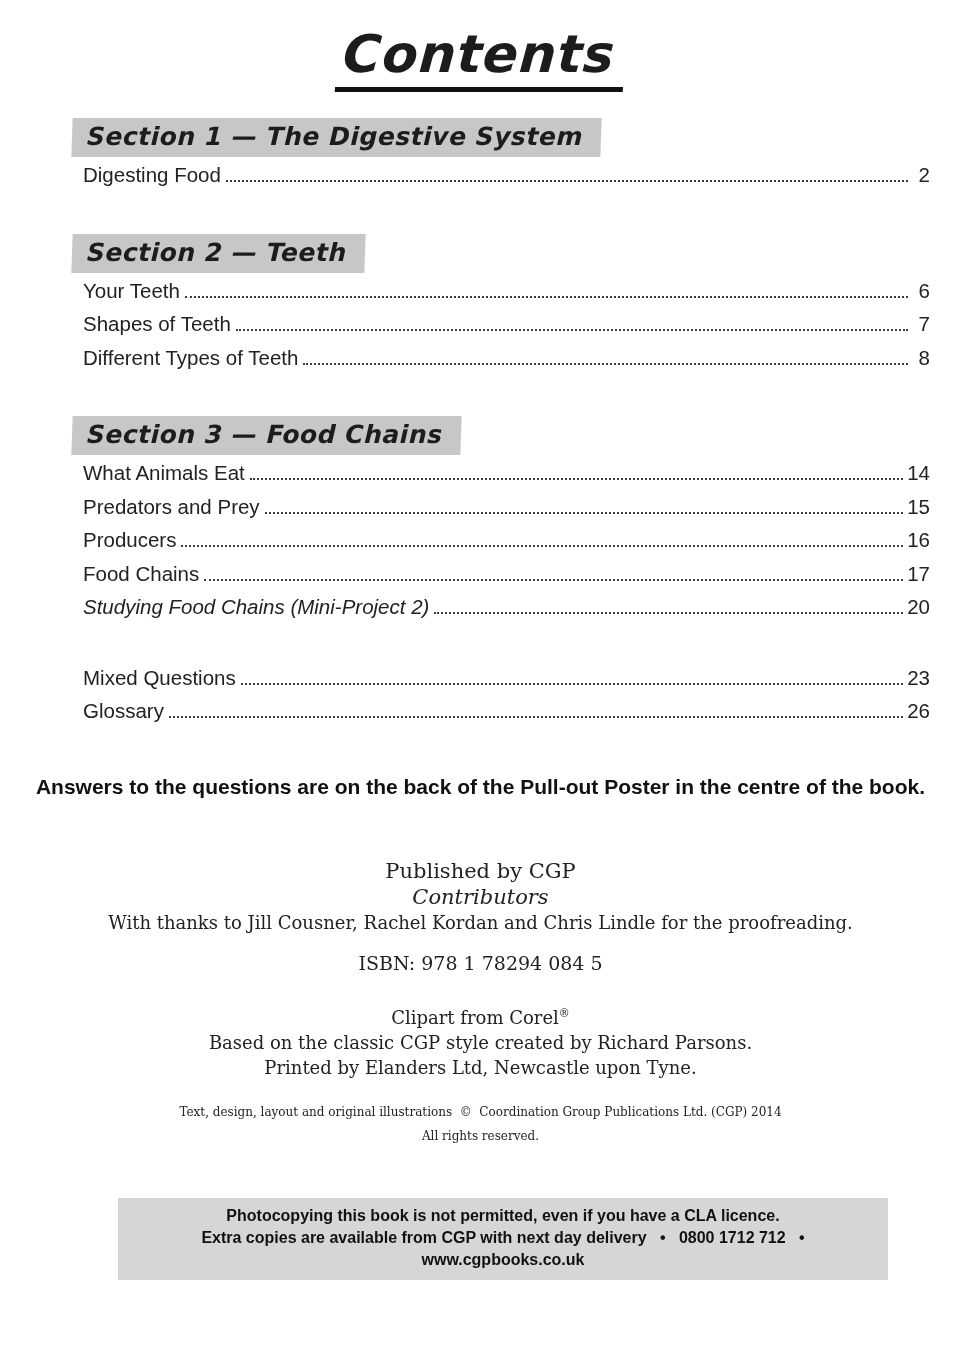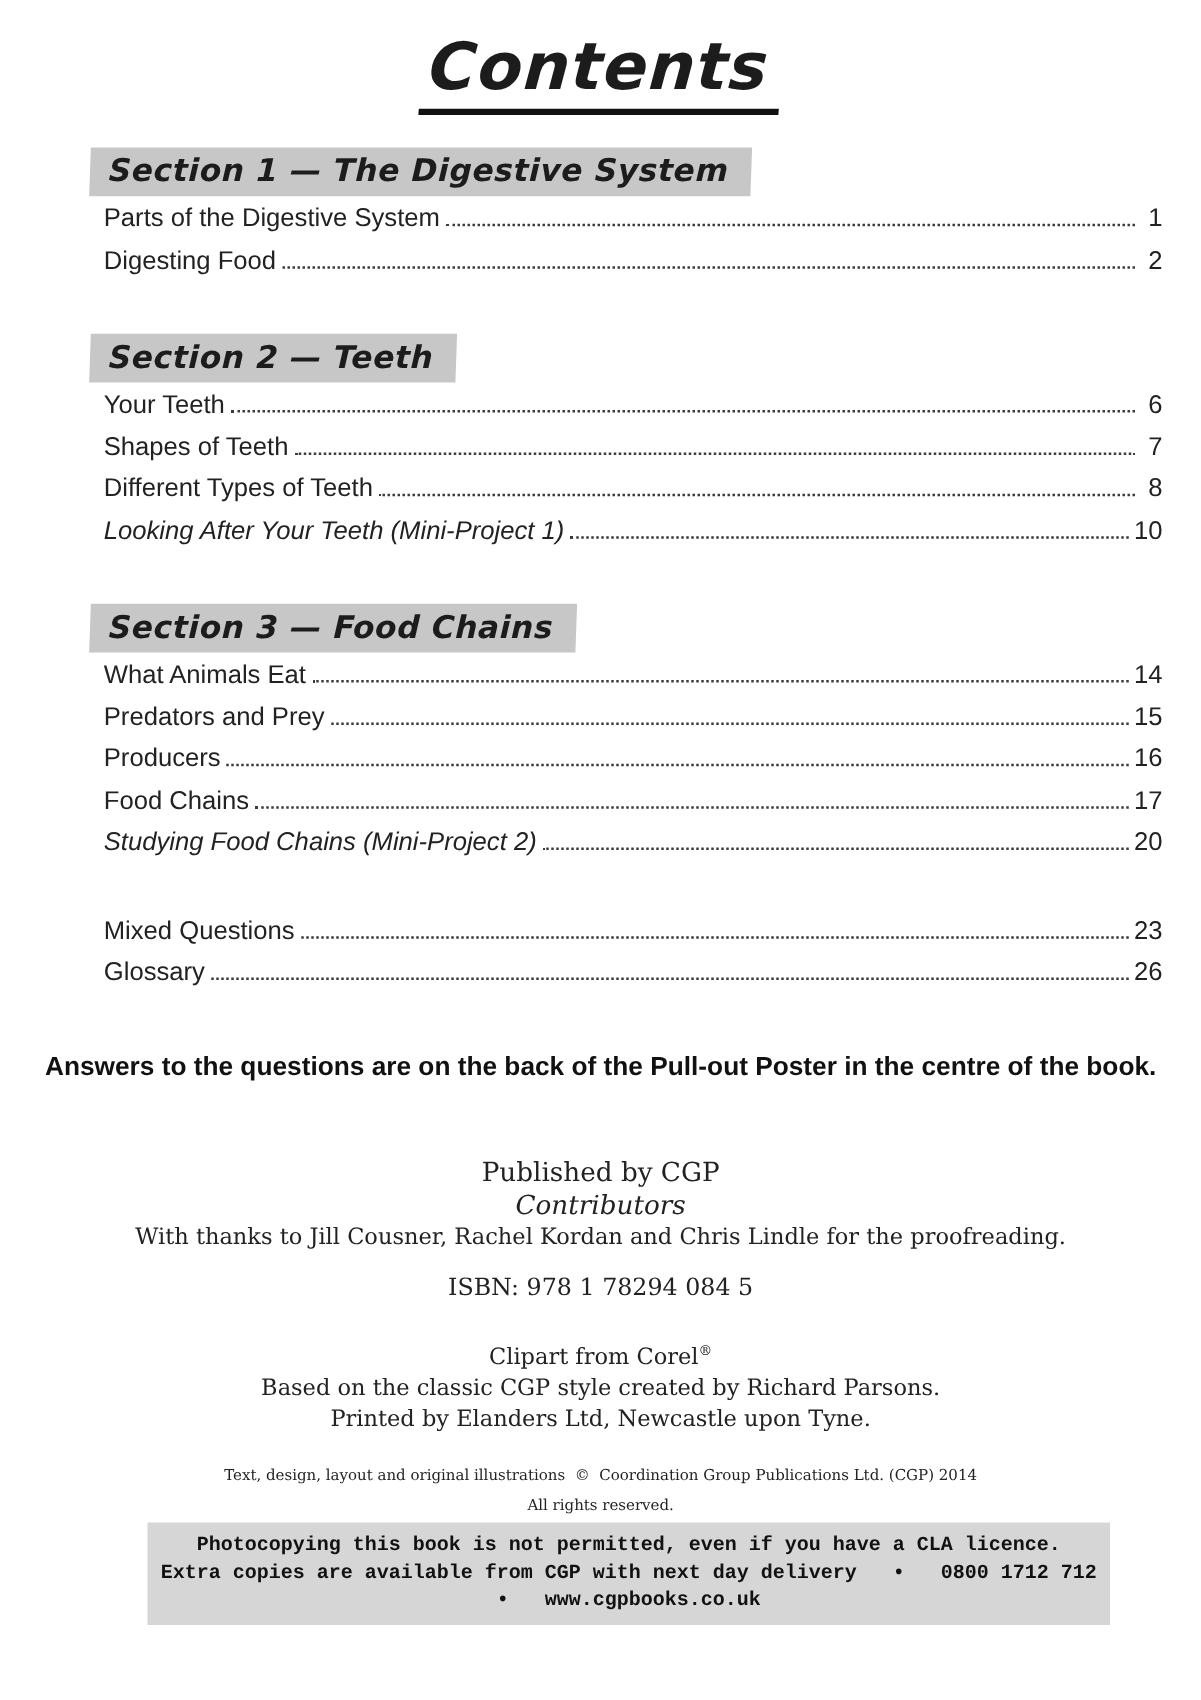--- a/index.html
+++ b/index.html
@@ -98,48 +98,42 @@
   sup{font-size:11px;}
   .pub-copyright{font-size:12px;line-height:24px;margin-top:20px;white-space:pre-wrap;}
   
   .footer-bar{
     position:absolute;
     left:118px;right:73px;
     top:1198px;
     background:var(--footer-bg);
     text-align:center;
     padding:7px 10px 9px;
-    font-family:Liberation Mono, monospace;
+    font-family:Liberation Sans, sans-serif;
     font-weight:bold;
     font-size:16px;
     line-height:22px;
     color:#111;
-    margin-top:20px;
   }
   .footer-bar .l2{white-space:pre-wrap;}
 </style>
 </head>
 <body>
 
 <div class="page">
 
   <div class="title-wrap">
     <div class="title">Contents</div>
   </div>
 
   <div class="toc">
 
     <div class="section">
       <div class="section-heading">Section 1 — The Digestive System</div>
       <div class="toc-row">
-        <span class="lbl">Parts of the Digestive System</span>
-        <span class="leader"></span>
-        <span class="pgnum">1</span>
-      </div>
-      <div class="toc-row">
         <span class="lbl">Digesting Food</span>
         <span class="leader"></span>
         <span class="pgnum">2</span>
       </div>
     </div>
 
     <div class="section">
       <div class="section-heading">Section 2 — Teeth</div>
       <div class="toc-row">
         <span class="lbl">Your Teeth</span>
@@ -148,25 +142,20 @@
       </div>
       <div class="toc-row">
         <span class="lbl">Shapes of Teeth</span>
         <span class="leader"></span>
         <span class="pgnum">7</span>
       </div>
       <div class="toc-row">
         <span class="lbl">Different Types of Teeth</span>
         <span class="leader"></span>
         <span class="pgnum">8</span>
-      </div>
-      <div class="toc-row italic">
-        <span class="lbl">Looking After Your Teeth (Mini-Project 1)</span>
-        <span class="leader"></span>
-        <span class="pgnum">10</span>
       </div>
     </div>
 
     <div class="section">
       <div class="section-heading">Section 3 — Food Chains</div>
       <div class="toc-row">
         <span class="lbl">What Animals Eat</span>
         <span class="leader"></span>
         <span class="pgnum">14</span>
       </div>

